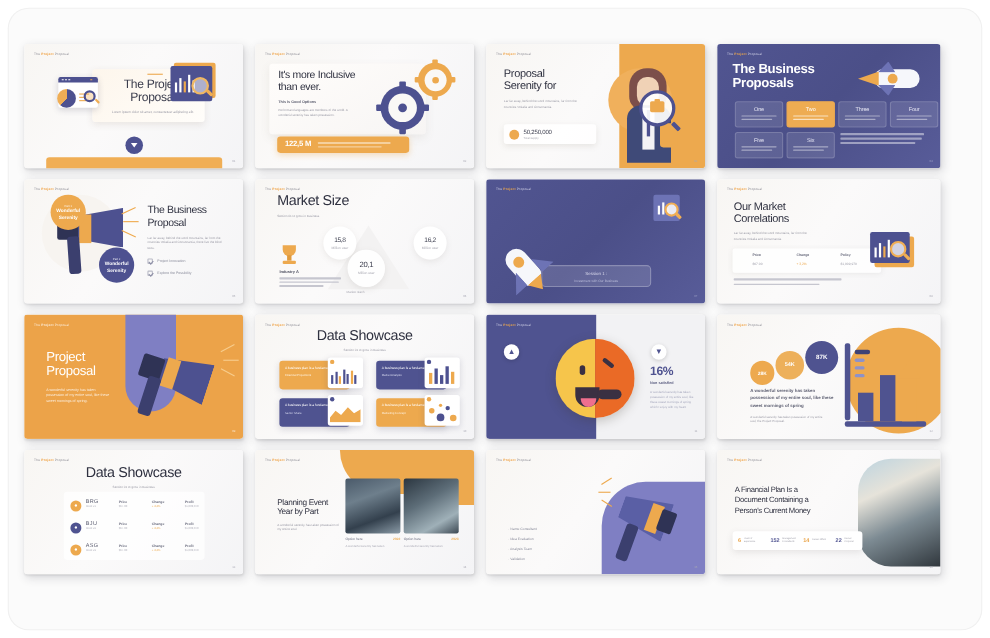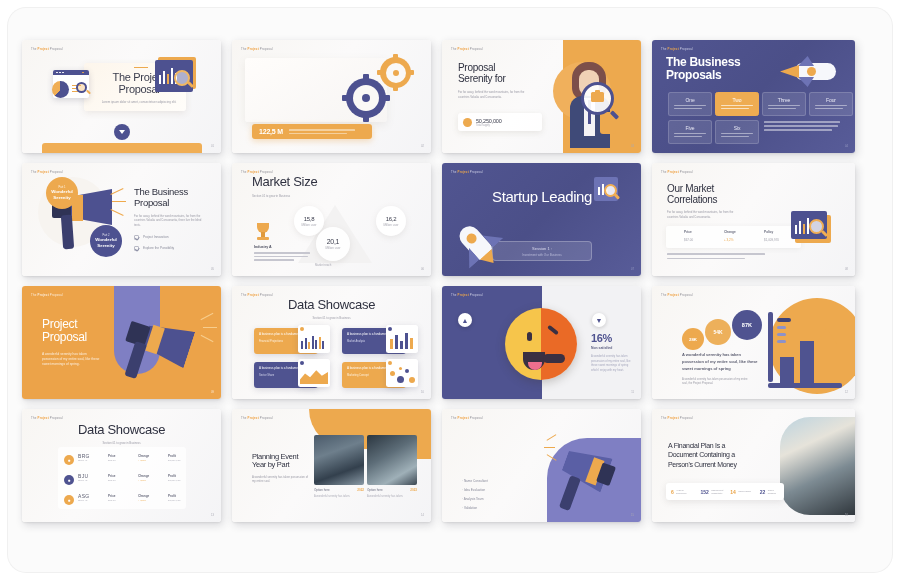--- a/index.html
+++ b/index.html
@@ -246,20 +246,26 @@
           </div>
         <div class="pg">01</div>
       </div>
     </div>
 
     <div class="cell">
       <div class="slide">
         <div class="paperbg"></div>
         <div class="brand">The <b>Project</b> Proposal</div>
         <div class="s2-card"></div>
+        <div style="position:absolute;left:21px;top:24px;width:96px;">
+          <div class="ttl" style="font-size:9.5px;">It's more Inclusive</div>
+          <div class="ttl" style="font-size:9.5px;">than ever.</div>
+          <div style="font-size:3.4px;font-weight:700;color:#5d5f70;margin-top:6px;">This Is Good Options</div>
+          <div class="sub" style="font-size:2.8px;margin-top:2.5px;width:72px;">Performant languages are members of the world. A wonderful serenity has taken possession.</div>
+        </div>
         <div class="s2-pill">
           <div class="big">122,5 M</div>
           <div class="txt" style="width:68px;">
             <div class="ln w" style="width:66px;"></div>
             <div class="ln w" style="width:58px;margin-top:2px;"></div>
           </div>
         </div>
 
         <div style="position:absolute;left:114px;top:38px;width:40px;height:40px;">
           <div style="position:absolute;inset:0;border-radius:50%;background:#4d5190;"></div>
@@ -462,21 +468,20 @@
         </div>
         <div class="pg">06</div>
       </div>
     </div>
 
     <div class="cell">
       <div class="slide">
         <div class="darkbg"></div>
         <div class="brand light">The <b>Project</b> Proposal</div>
         <div style="position:absolute;left:12px;top:26px;width:176px;text-align:center;">
-          <div class="ttl" style="font-size:15px;color:#fff;font-weight:400;letter-spacing:-.4px;">Startup Leading</div>
         </div>
         <div class="s7-pill">
           <div style="font-size:4px;color:#dcdcee;">Session 1 :</div>
           <div style="font-size:3px;color:#b9bbd9;margin-top:2px;">Investment with Our Business</div>
         </div>
 
         <div style="position:absolute;left:12px;top:56px;width:46px;height:48px;transform:rotate(-42deg);">
           <div style="position:absolute;left:12px;top:4px;width:20px;height:36px;border-radius:10px 10px 6px 6px;background:#f6f7fb;"></div>
           <div style="position:absolute;left:17px;top:12px;width:10px;height:10px;border-radius:50%;background:#eda94e;"></div>
           <div style="position:absolute;left:0px;top:22px;width:14px;height:16px;background:#6d73b5;clip-path:polygon(100% 0,100% 100%,0 100%);"></div>

